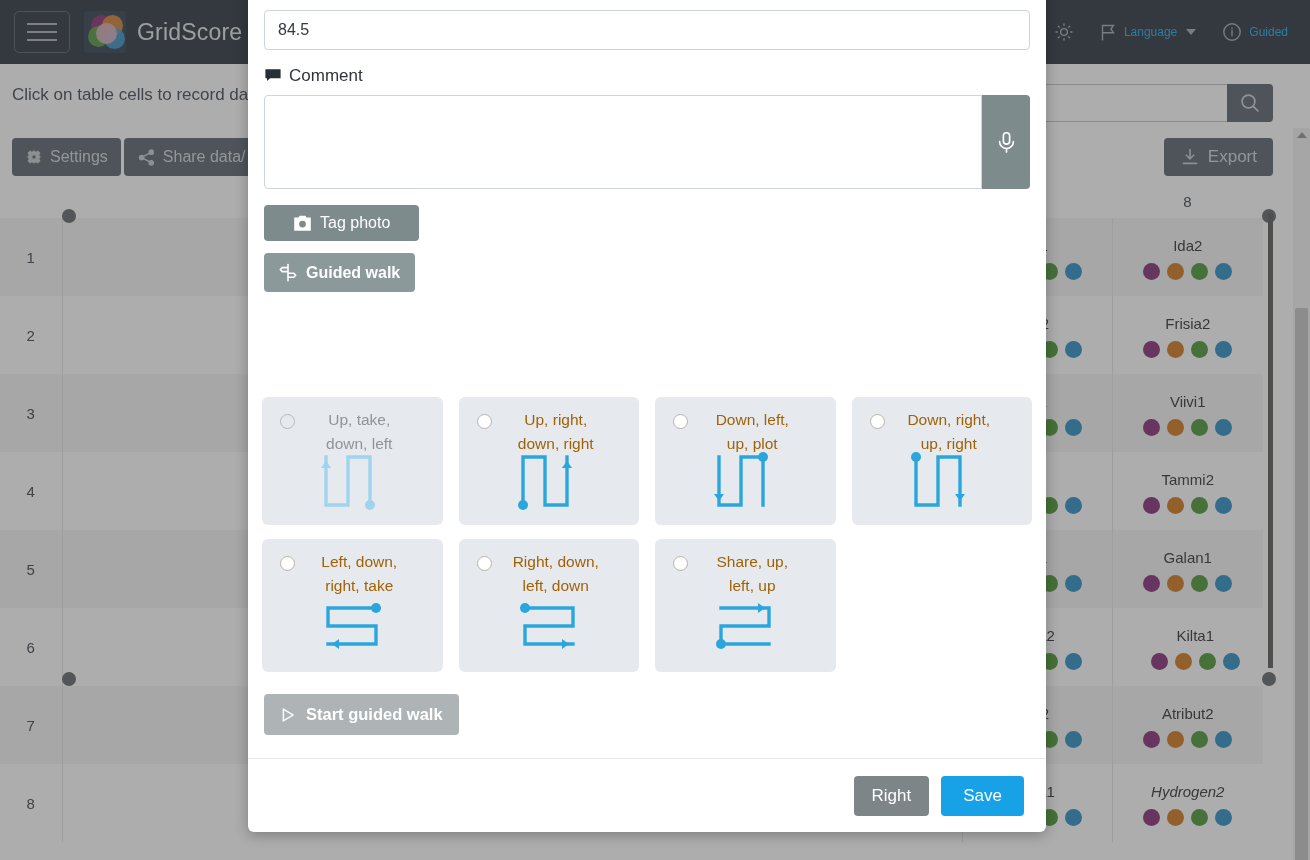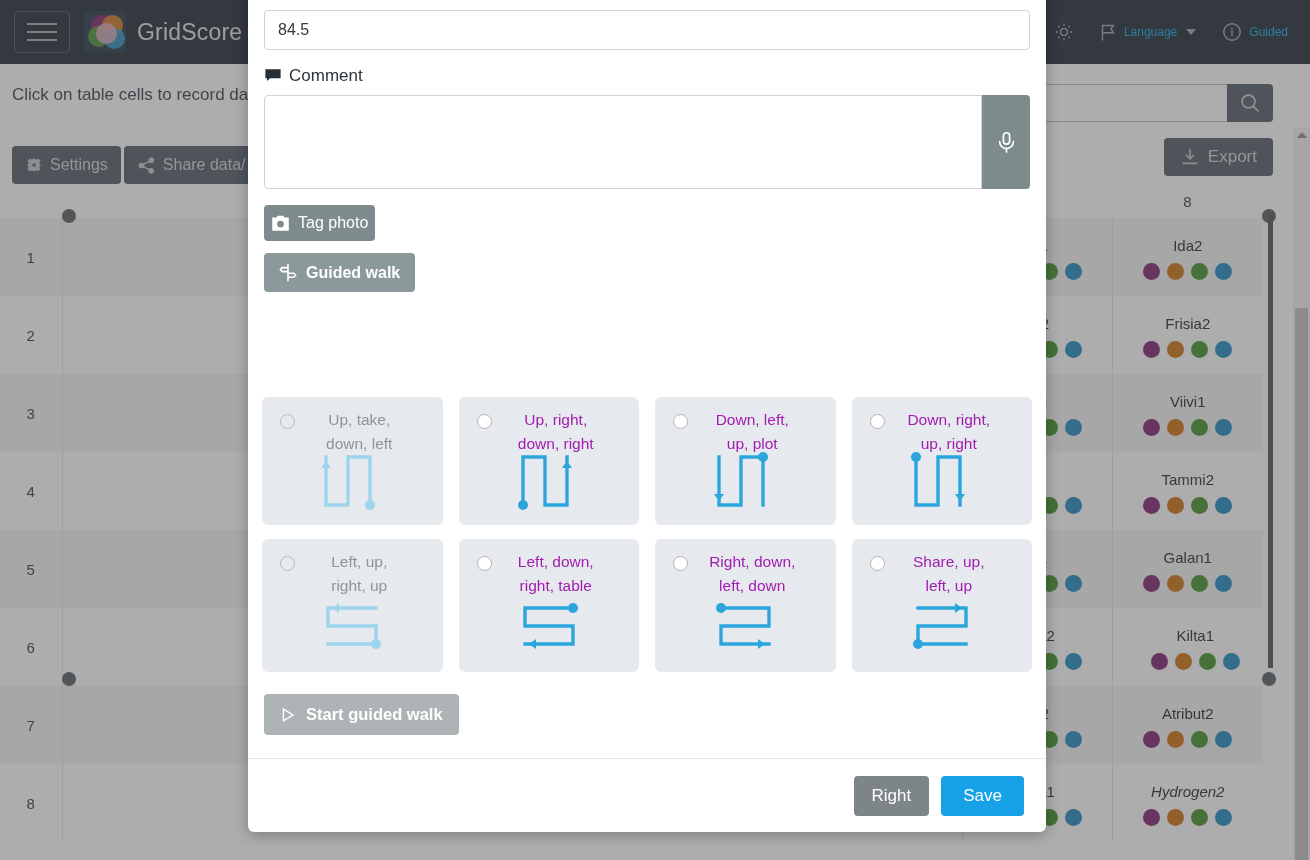--- a/index.html
+++ b/index.html
@@ -97,21 +97,21 @@
     outline: none; color: #333;
   }
   .search-btn {
     width: 46px; height: 38px;
     background: #4c5762;
     border-radius: 0 4px 4px 0;
     display:flex;align-items:center;justify-content:center;
   }
   .toolbar {
     position: absolute; left: 12px; top: 74px;
-    display: flex; gap: 3px; margin-top: 8px;
+    display: flex; gap: 3px;
   }
   .tb-btn {
     height: 38px; background: #4c5762; color: #cfd4d8;
     border-radius: 4px; display: flex; align-items: center;
     gap: 7px; padding: 0 13px; font-size: 16px; white-space: nowrap;
   }
   .export-btn {
     position: absolute; right: 37px; top: 74px;
     height: 38px; background: #4c5762; color: #cfd4d8;
     border-radius: 4px; display: flex; align-items: center;
@@ -224,21 +224,21 @@
     width: 48px; height: 94px;
     background: #7d8b8d; border-radius: 0 4px 4px 0;
     display:flex;align-items:center;justify-content:center;
   }
   .tag-group {
     position:absolute; left:16px; top:251px;
     display:flex; background:#7d8b8d; border-radius: 4px; overflow:hidden;
   }
   .tag-btn {
     display:flex; align-items:center; gap:8px;
-    color:#fff; font-size:16px; padding: 9px 7px;
+    color:#fff; font-size:16px; padding: 9px 29px;
     white-space: nowrap;
   }
   .gw-btn {
     position:absolute; left:16px; top:299px;
     display:flex; align-items:center; gap:9px;
     background:#8c999b; color:#fff; border-radius:4px;
     font-size:16px; font-weight:bold; padding: 10px 15px;
   }
   .gw-desc {
     position:absolute; left:16px; top:351px; width: 758px;
@@ -257,21 +257,21 @@
   }
   .card.row2 { height: 133px; }
   .radio {
     position:absolute; left: 18px; top: 17px;
     width: 15px; height: 15px; border-radius:50%;
     border: 1px solid #b9b2ac; background:#ffffff;
   }
   .card.disabled .radio { background:#e6eaee; border-color:#bdb7b1; }
   .card-label {
     text-align: center; font-size: 15.5px; line-height: 24px;
-    color: #a21caf; padding-left: 14px;
+    color: #a16207; padding-left: 14px;
   }
   .card.disabled .card-label { color: #8e9499; }
   .card-icon {
     position:absolute; left:0; right:0; bottom: 12px;
     display:flex; justify-content:center;
   }
   .start-btn {
     position:absolute; left:16px; top: 740px;
     display:flex; align-items:center; gap:10px;
     background:#aeb4b5; color:#fff; font-weight:bold;
@@ -725,34 +725,23 @@
           <div class="radio"></div>
           <div class="card-label"><span>Down, right,</span><br><span>up, right</span></div>
           <div class="card-icon">
             <svg width="76" height="66" viewBox="0 0 76 66" fill="none" stroke-width="3.4" stroke-linecap="square">
               <path d="M12 10v48h22V10h22v48" stroke="#2ba6dd"></path>
            <path d="M56 54l-5-7h10z" fill="#2ba6dd" stroke="none"></path>
            <circle cx="12" cy="10" r="5" fill="#2ba6dd" stroke="none"></circle>
             </svg>
           </div>
         </div>
-        <div class="card disabled row2">
-          <div class="radio"></div>
-          <div class="card-label"><span>Left, up,</span><br><span>right, up</span></div>
-          <div class="card-icon">
-            <svg width="76" height="66" viewBox="0 0 76 66" fill="none" stroke-width="3.4" stroke-linecap="square">
-              <path d="M62 14H14v18h48v18H14" stroke="#9fd4ef"></path>
-           <path d="M18 14l7-5v10z" fill="#9fd4ef" stroke="none"></path>
-           <circle cx="62" cy="50" r="5" fill="#9fd4ef" stroke="none"></circle>
-            </svg>
-          </div>
-        </div>
         <div class="card row2">
           <div class="radio"></div>
-          <div class="card-label"><span>Left, down,</span><br><span>right, table</span></div>
+          <div class="card-label"><span>Left, down,</span><br><span>right, take</span></div>
           <div class="card-icon">
             <svg width="76" height="66" viewBox="0 0 76 66" fill="none" stroke-width="3.4" stroke-linecap="square">
               <path d="M62 14H14v18h48v18H14" stroke="#2ba6dd"></path>
            <path d="M18 50l7-5v10z" fill="#2ba6dd" stroke="none"></path>
            <circle cx="62" cy="14" r="5" fill="#2ba6dd" stroke="none"></circle>
             </svg>
           </div>
         </div>
         <div class="card row2">
           <div class="radio"></div>

